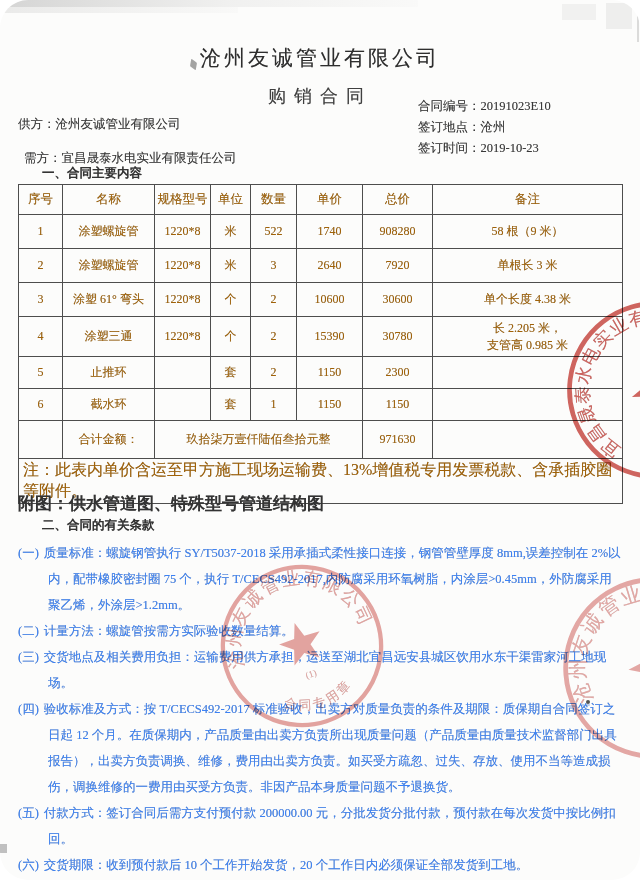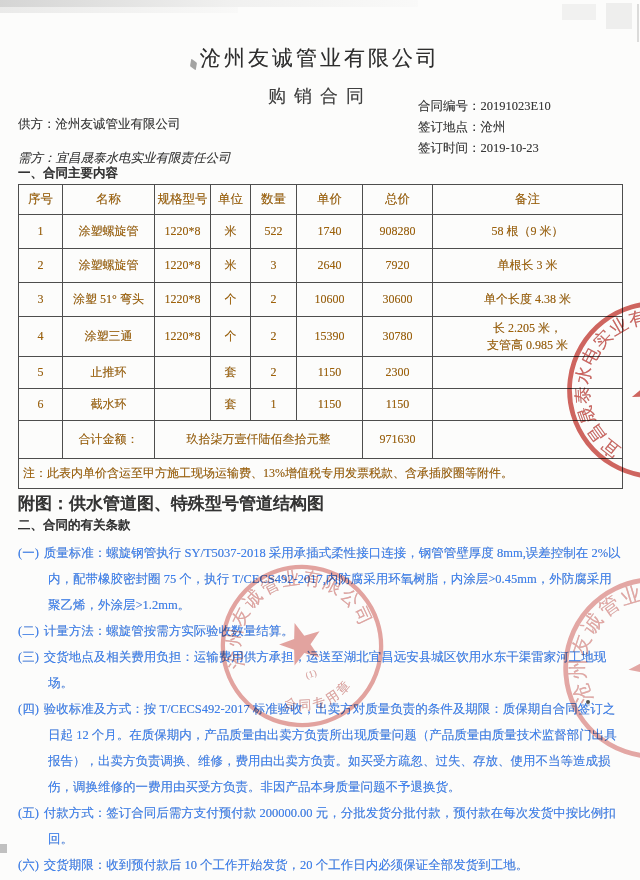--- a/index.html
+++ b/index.html
@@ -2,35 +2,36 @@
 <html><head>
 <meta charset="utf-8">
 <style>
   html,body{margin:0;padding:0;background:#ffffff;}
   .page{
     position:relative;width:640px;height:880px;overflow:hidden;
     background:#fcfcfb;
     font-family:"Liberation Serif","DejaVu Serif",serif;
     color:#333;
     text-shadow:0 0 .5px rgba(70,70,70,.45);
+    border-radius:28px;
   }
   .abs{position:absolute;}
   .doc-title{top:44px;left:0;width:100%;text-align:center;font-size:21px;letter-spacing:3px;color:#2e2e2e;}
   .doc-subtitle{top:84px;left:0;width:100%;text-align:center;font-size:18px;letter-spacing:8px;color:#404040;}
   .meta{font-size:12.5px;color:#383838;}
   .meta-supplier{top:116px;left:18px;}
-  .meta-buyer{top:150px;left:18px;font-style:italic;}
+  .meta-buyer{top:150px;left:24px;}
   .meta-right{top:96px;left:418px;line-height:21px;}
-  .sec-heading{font-size:12.5px;font-weight:600;color:#333;}
+  .sec-heading{font-size:12.5px;font-weight:600;color:#333;margin-left:24px;}
   .sec1-heading{top:165px;left:18px;}
   .items{top:184px;left:18px;border-collapse:collapse;table-layout:fixed;width:604px;font-size:12px;color:#a16207;}
   .items td,.items th{border:1px solid #4d4d4d;text-align:center;vertical-align:middle;font-weight:400;padding:1px 2px;overflow:hidden;}
   .items th{font-size:12.5px;}
   .items .remark{white-space:pre-line;font-size:12px;}
-  .items .note-cell{text-align:left;padding-left:4px;font-size:12px;}
+  .items .note-cell{text-align:left;padding-left:4px;font-size:16px;}
   .attachment{top:492px;left:18px;font-size:17px;font-weight:bold;}
   .sec2-heading{top:517px;left:18px;}
   .clauses{top:540px;left:18px;width:606px;font-size:12.5px;line-height:26px;color:#3b82f6;}
   .clause{margin:0;padding-left:30px;text-indent:-30px;}
   .cl-label{margin-right:5px;}
   
   .stamp{position:absolute;mix-blend-mode:multiply;pointer-events:none;
          font-family:"Liberation Serif","DejaVu Serif",serif;}
   .stamp text{fill:currentColor;}
   .stamp .arc{font-size:21px;letter-spacing:2px;}
@@ -119,21 +120,21 @@
       <td>涂塑螺旋管</td>
       <td>1220*8</td>
       <td>米</td>
       <td>3</td>
       <td>2640</td>
       <td>7920</td>
       <td class="remark">单根长 3 米</td>
     </tr>
     <tr style="height:34px">
       <td>3</td>
-      <td>涂塑 51° 弯头</td>
+      <td>涂塑 61° 弯头</td>
       <td>1220*8</td>
       <td>个</td>
       <td>2</td>
       <td>10600</td>
       <td>30600</td>
       <td class="remark">单个长度 4.38 米</td>
     </tr>
     <tr style="height:40px">
       <td>4</td>
       <td>涂塑三通</td>

